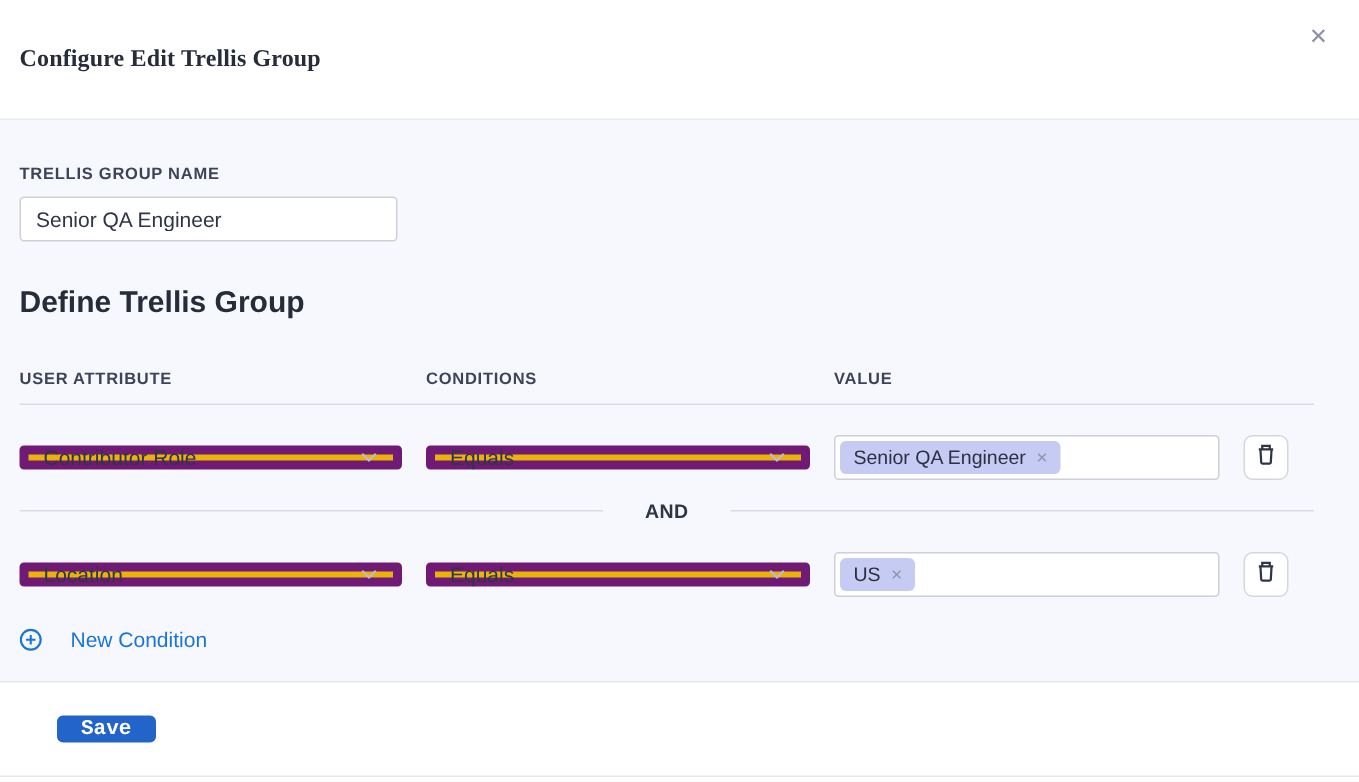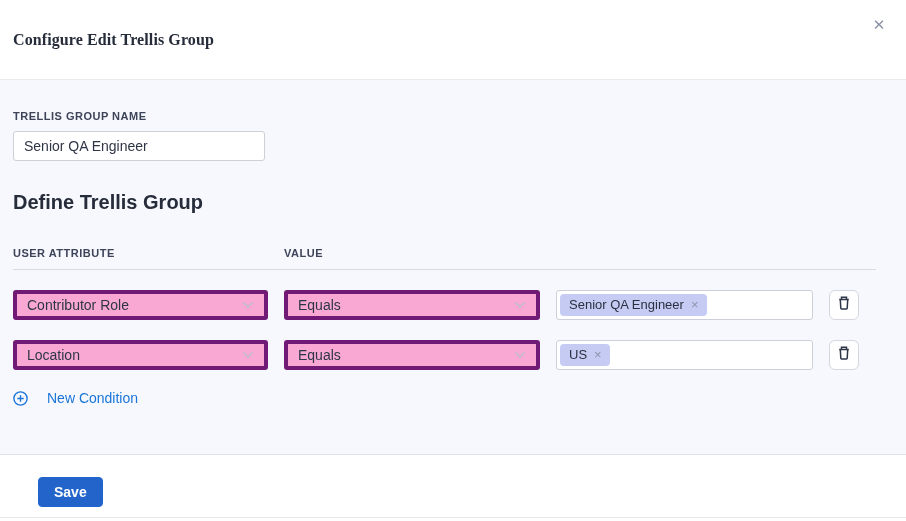--- a/index.html
+++ b/index.html
@@ -90,23 +90,23 @@
   }
   .cond-headers { margin-top: 33px; }
   .grid-divider {
     height: 1px;
     background: #d9dbe2;
     margin-top: 10px;
   }
   .cond-row { margin-top: 20px; }
 
   .select-box {
-    height: 30px;
-    background: #f9a8d4;
-    border: 4px solid #701a75;
+    height: 16px;
+    background: #eab308;
+    border: 6px solid #701a75;
     border-radius: 3px;
     display: flex;
     align-items: center;
     justify-content: space-between;
     padding: 0 10px;
     font-size: 14px;
     color: #2e3546;
     cursor: pointer;
   }
   .chevron { display: flex; align-items: center; }
@@ -193,24 +193,24 @@
     gap: 15px;
   }
   .modal-footer::after {
     content: "";
     position: absolute;
     left: 0; right: 0; bottom: 3px;
     height: 1px;
     background: #e7e8ec;
   }
   .btn {
-    height: 30px;
+    height: 18px;
     border-radius: 4px;
     font-size: 14px;
-    font-family: Liberation Sans, sans-serif;
+    font-family: Liberation Mono, monospace;
     cursor: pointer;
     display: inline-flex;
     align-items: center;
   }
   .btn-primary {
     background: #2264ca;
     border: 1px solid #2264ca;
     color: #ffffff;
     padding: 0 15px;
     font-weight: bold;
@@ -235,20 +235,21 @@
   <div class="modal-body">
 
     <label class="field-label">TRELLIS GROUP NAME</label>
     <input class="name-input" type="text" value="Senior QA Engineer" style="">
 
     <div class="section-heading">Define Trellis Group</div>
 
     
     <div class="cond-grid cond-headers">
       <span class="field-label">USER ATTRIBUTE</span>
+      <span class="field-label">CONDITIONS</span>
       <span class="field-label">VALUE</span>
       <span></span>
     </div>
     <div class="grid-divider"></div>
 
     
     <div class="cond-grid cond-row">
       <div class="select-box">
         <span>Contributor Role</span>
         <span class="chevron">
@@ -276,20 +277,25 @@
           <svg width="16" height="17" viewBox="0 0 16 17" fill="none" stroke="#2e3648" stroke-width="1.5">
             <path d="M5.5 4.5 V2.2 H10.5 V4.5"></path>
             <path d="M3.2 4.5 H12.8"></path>
             <path d="M4.3 4.5 L4.8 13.3 Q4.85 14 5.6 14 H10.4 Q11.15 14 11.2 13.3 L11.7 4.5"></path>
           </svg>
         </span>
       </button>
     </div>
 
     
+    <div class="and-separator">
+      <span class="and-line"></span>
+      <span class="and-text">AND</span>
+      <span class="and-line"></span>
+    </div>
 
     
     <div class="cond-grid cond-row">
       <div class="select-box">
         <span>Location</span>
         <span class="chevron">
           <svg width="12" height="8" viewBox="0 0 12 8">
               <polyline points="1.5,1.5 6,6 10.5,1.5" fill="none" stroke="#b9bec9" stroke-width="1.4"></polyline>
             </svg>
         </span>

